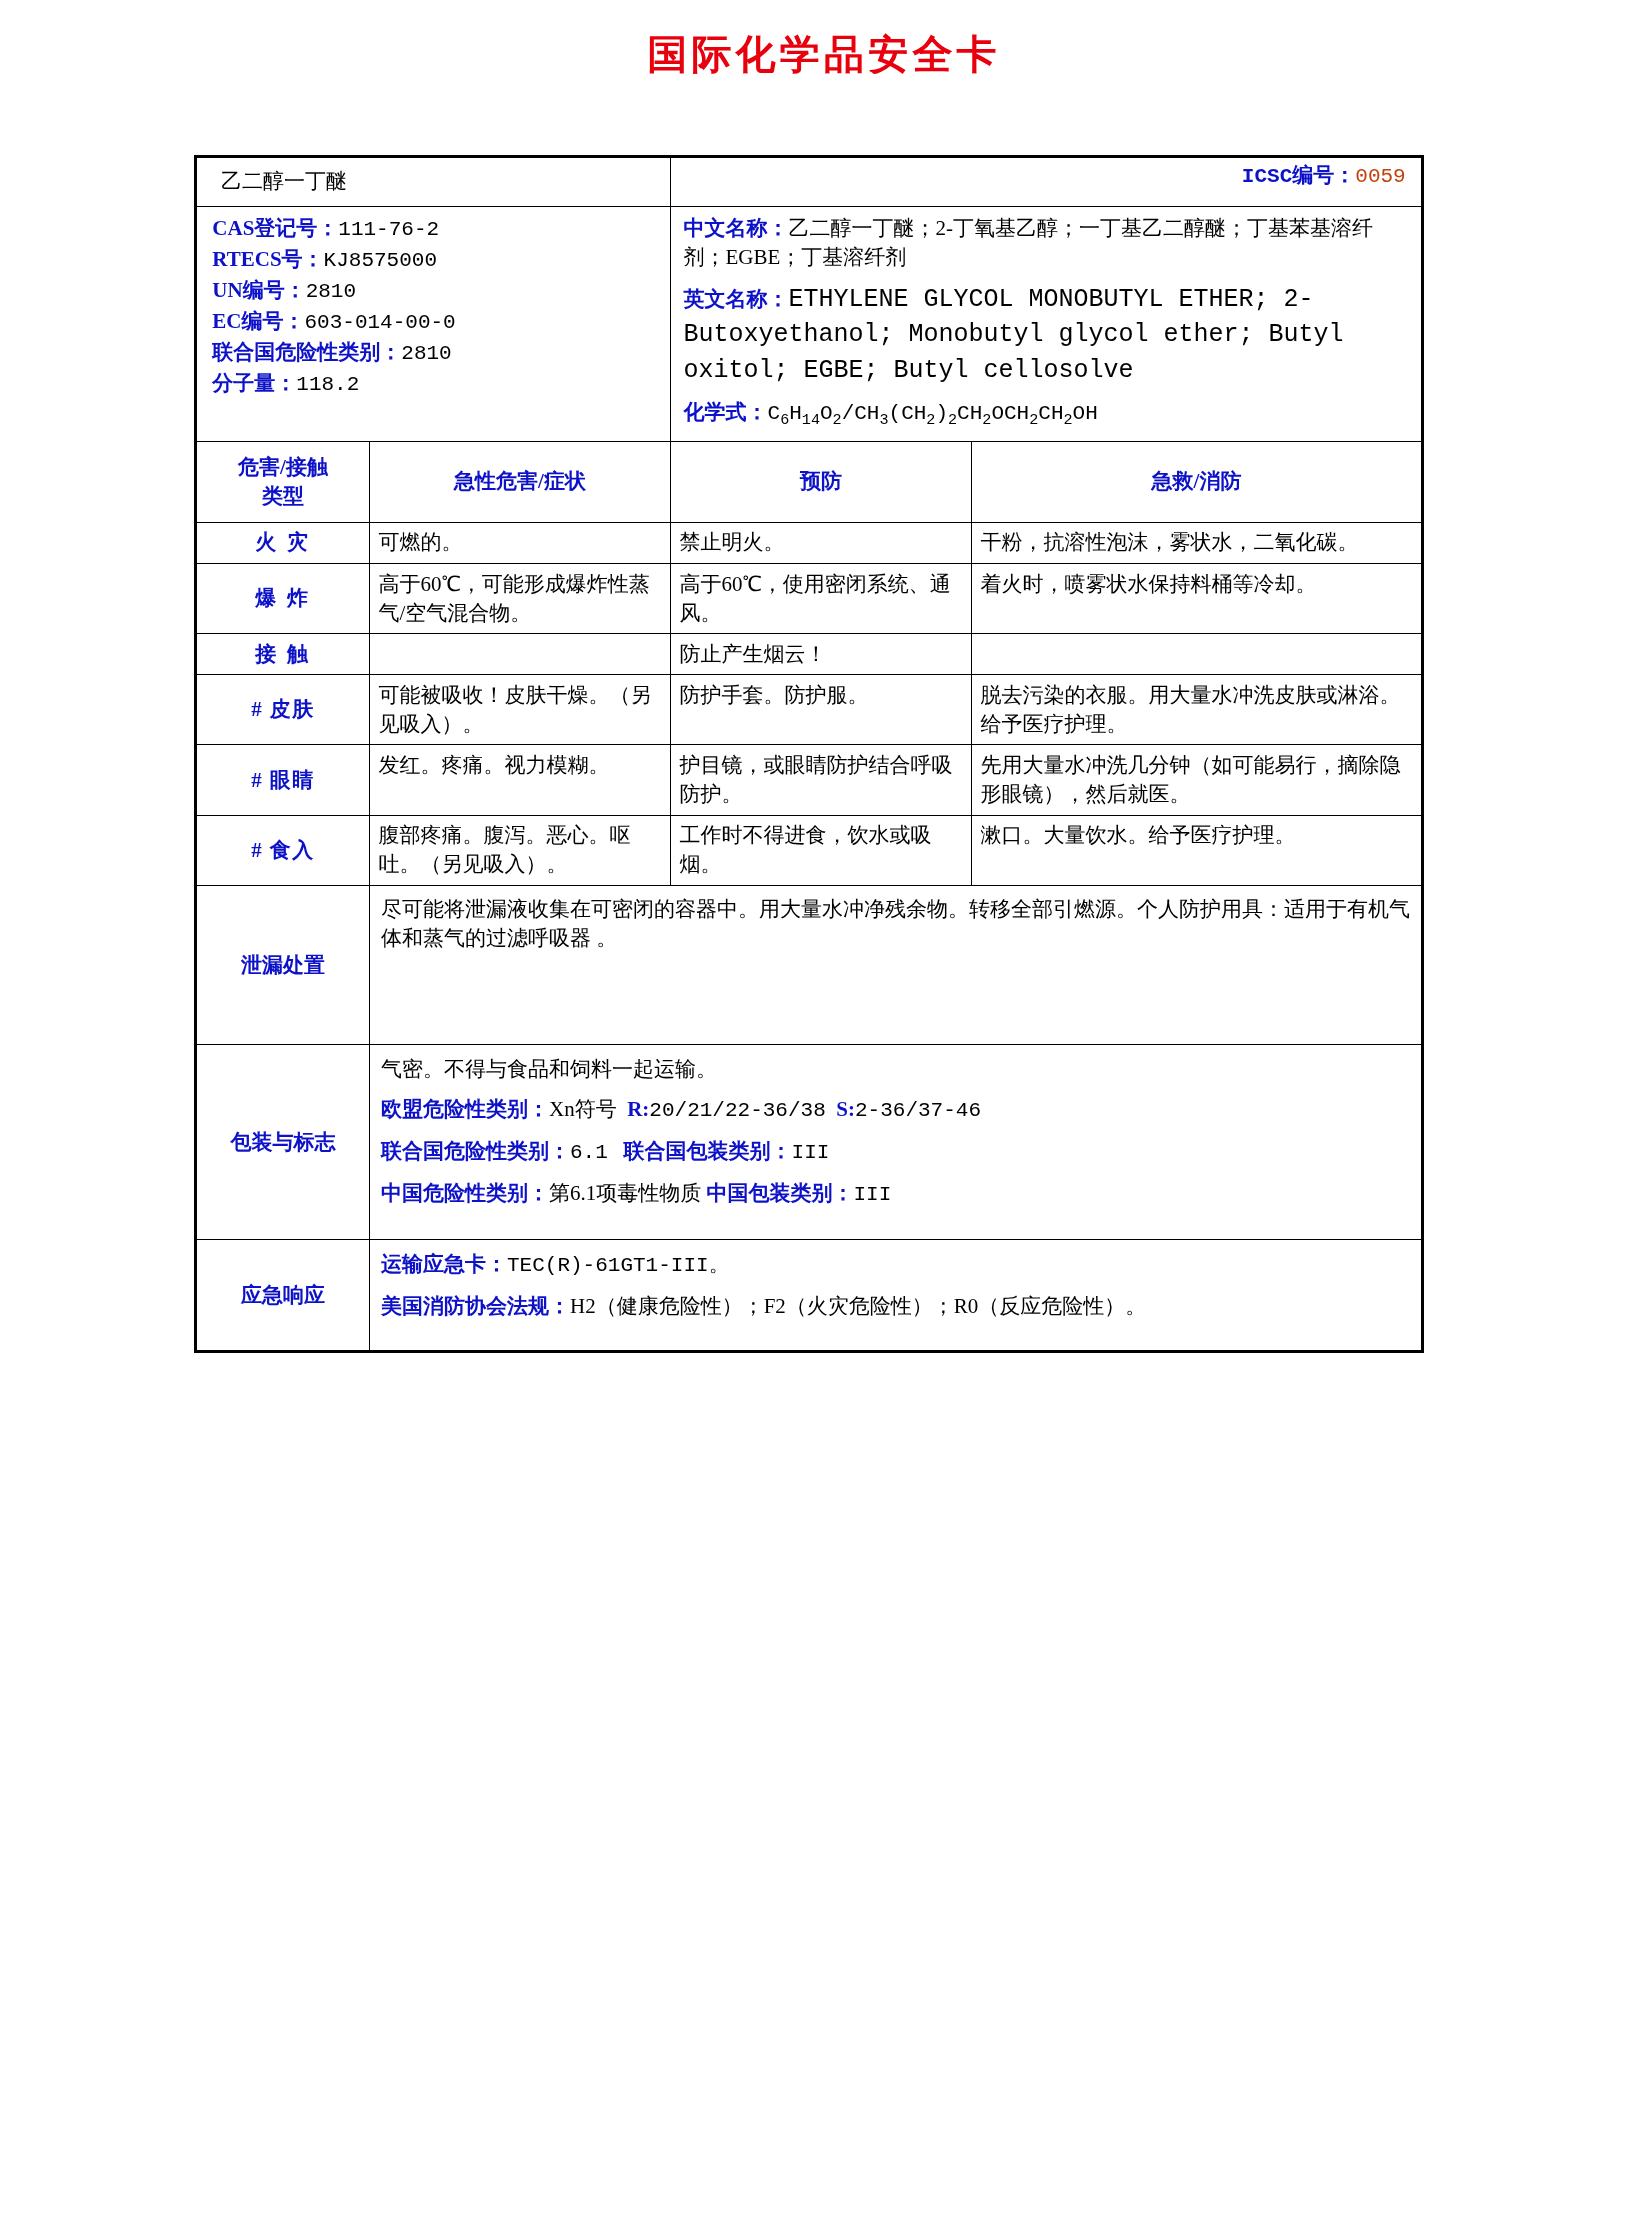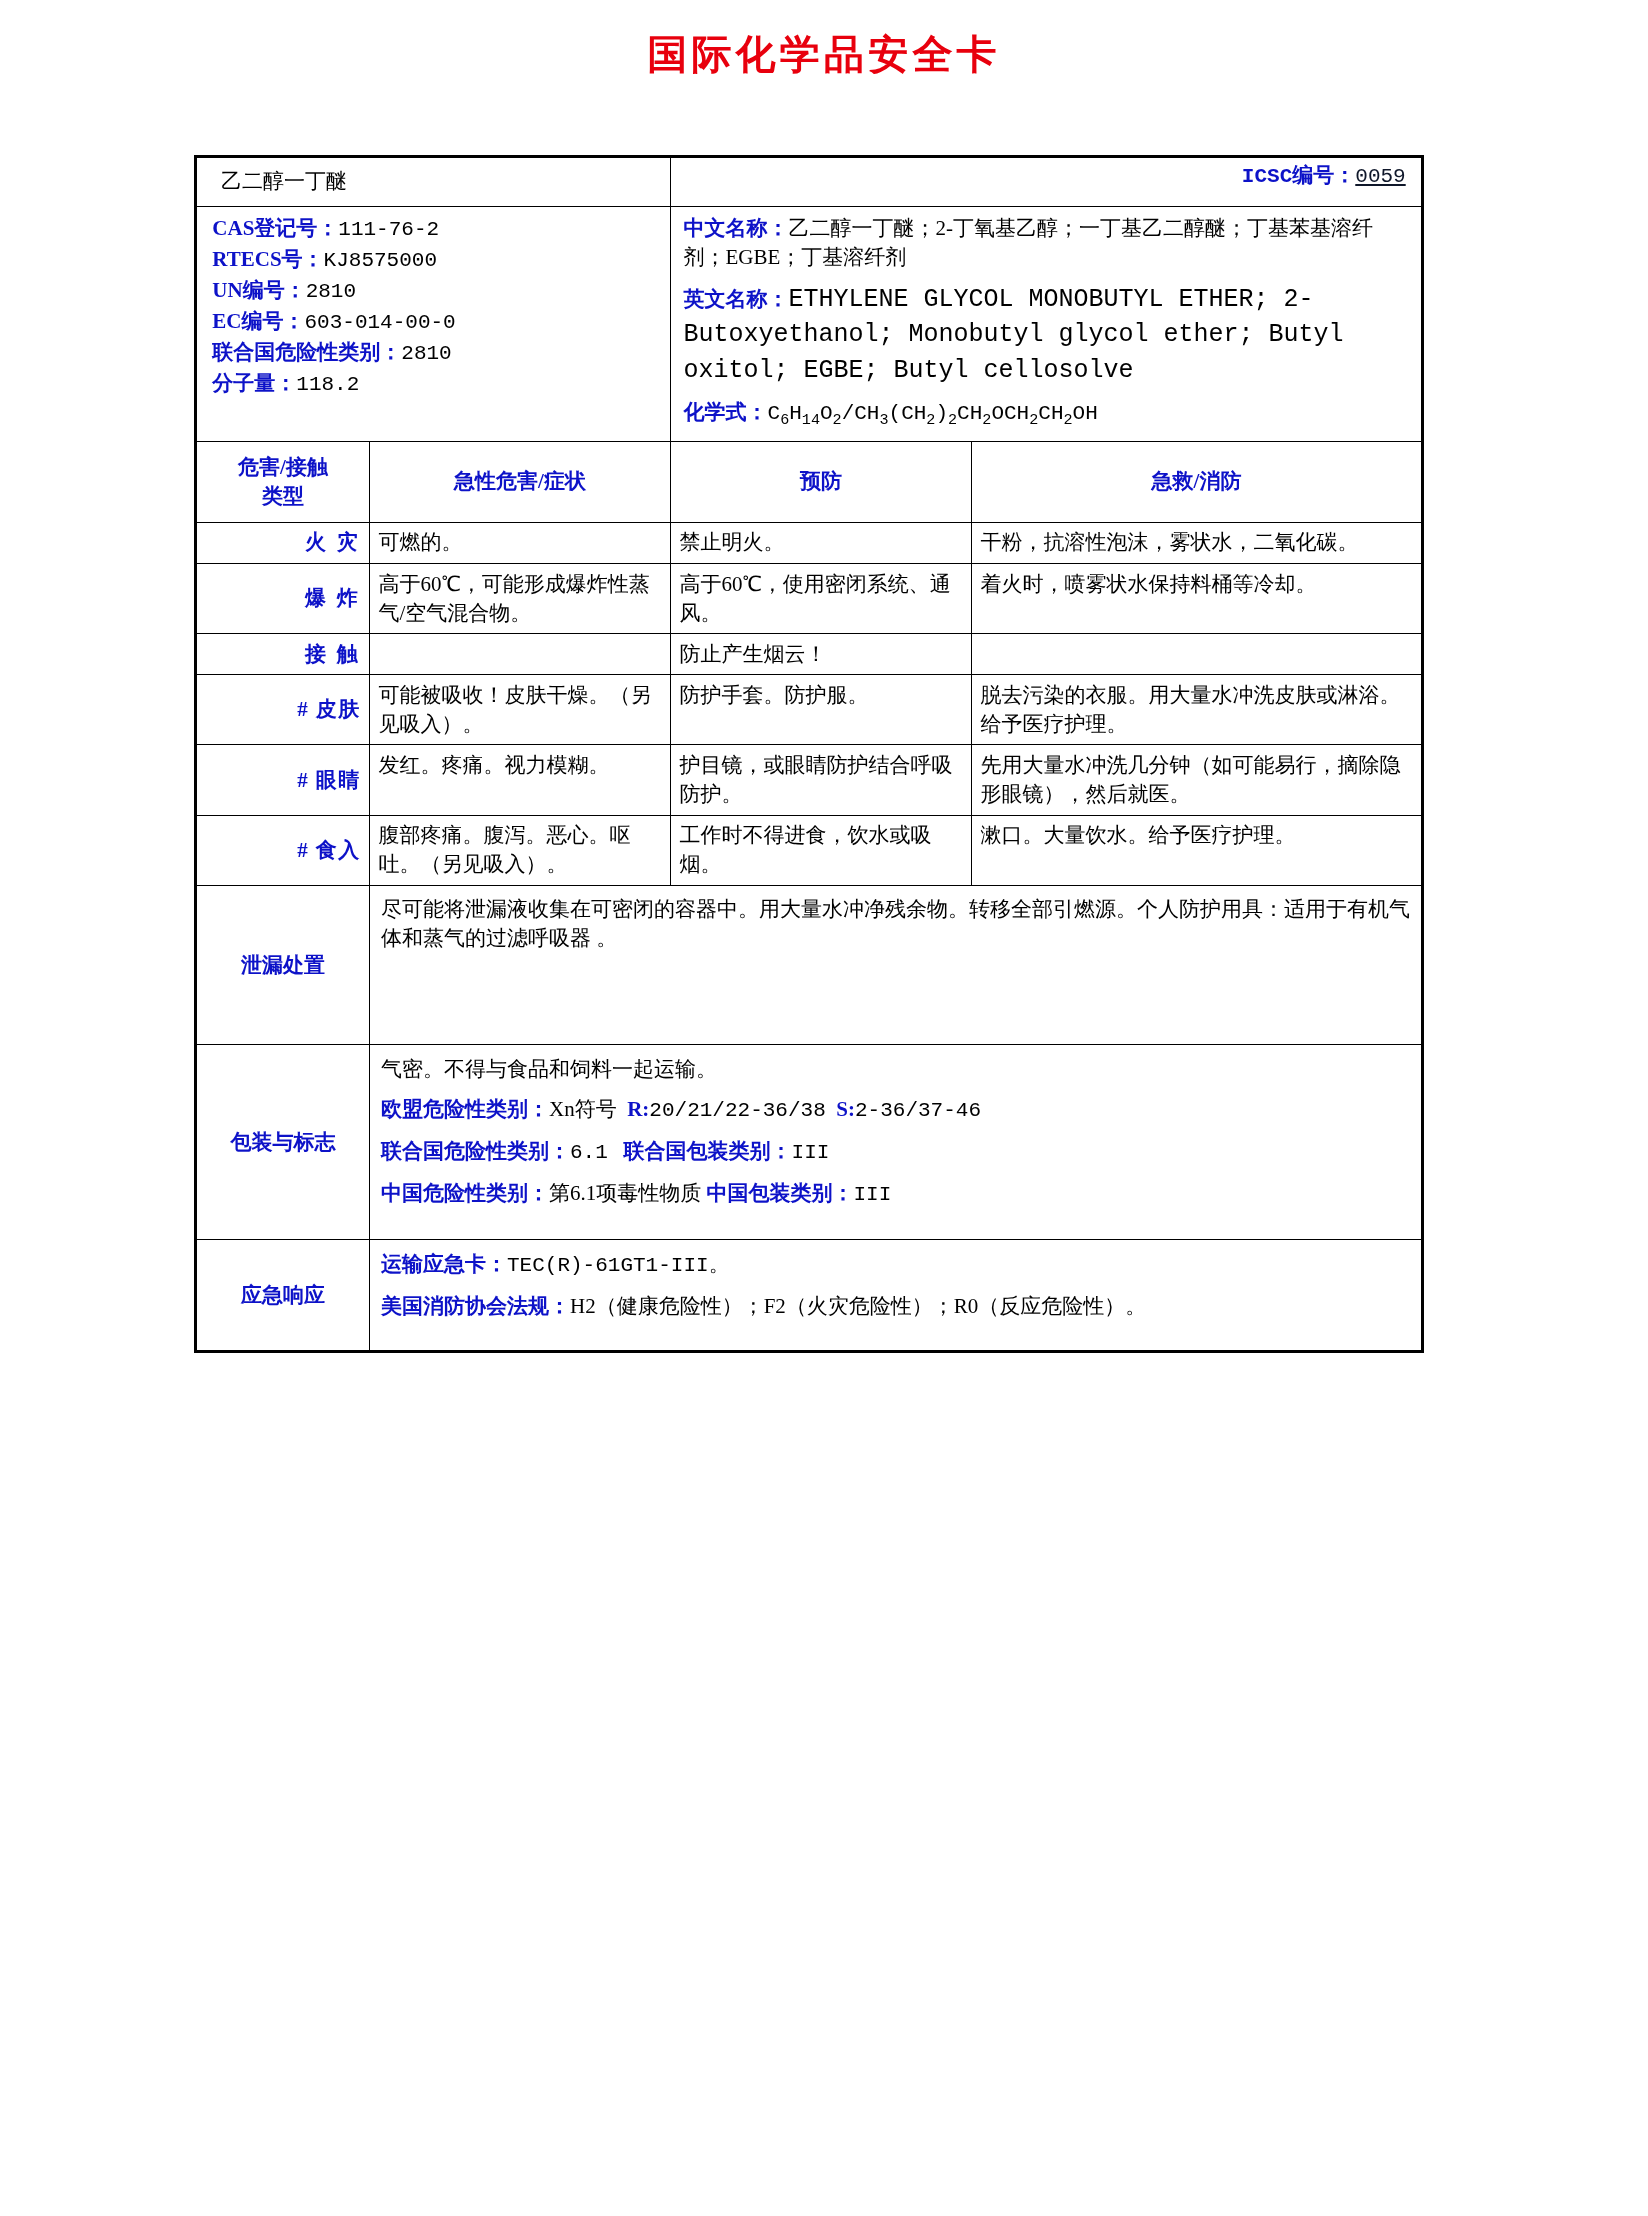--- a/index.html
+++ b/index.html
@@ -57,21 +57,21 @@
     padding-bottom: 9.8px !important;
   }
   .hdr-icsc {
     text-align: right;
     font-family: "Liberation Mono", monospace;
     font-size: 21px;
     padding-right: 15.3px !important;
     color: #0d12c8;
     font-weight: bold;
   }
-  .hdr-icsc .num { color: #0f172a; font-weight: normal; text-decoration: underline; }
+  .hdr-icsc .num { color: #c2410c; font-weight: normal; }
   .mono { font-family: "Liberation Mono", monospace; }
   .idblock {
     padding: 7px 9.8px 9.8px 15.3px !important;
     font-size: 21px;
     line-height: 1.5;
   }
   .idblock .row { white-space: nowrap; }
   .namesblock {
     padding: 7px 9.8px 9.8px 12.5px !important;
     font-size: 21px;
@@ -86,21 +86,21 @@
   .colhead {
     text-align: center;
     font-weight: bold;
     color: #0d12c8;
     font-size: 23px;
     vertical-align: middle !important;
     padding: 11px 4.2px !important;
     line-height: 1.35;
   }
   .rowlabel {
-    text-align: right;
+    text-align: center;
     font-weight: bold;
     color: #0d12c8;
     font-size: 22px;
     vertical-align: middle !important;
     letter-spacing: 2.8px;
   }
   .rowlabel.with-hash { letter-spacing: 1.4px; }
   .cellbody { font-size: 21px; margin-top: 27px; }
   .section-label {
     text-align: center;

